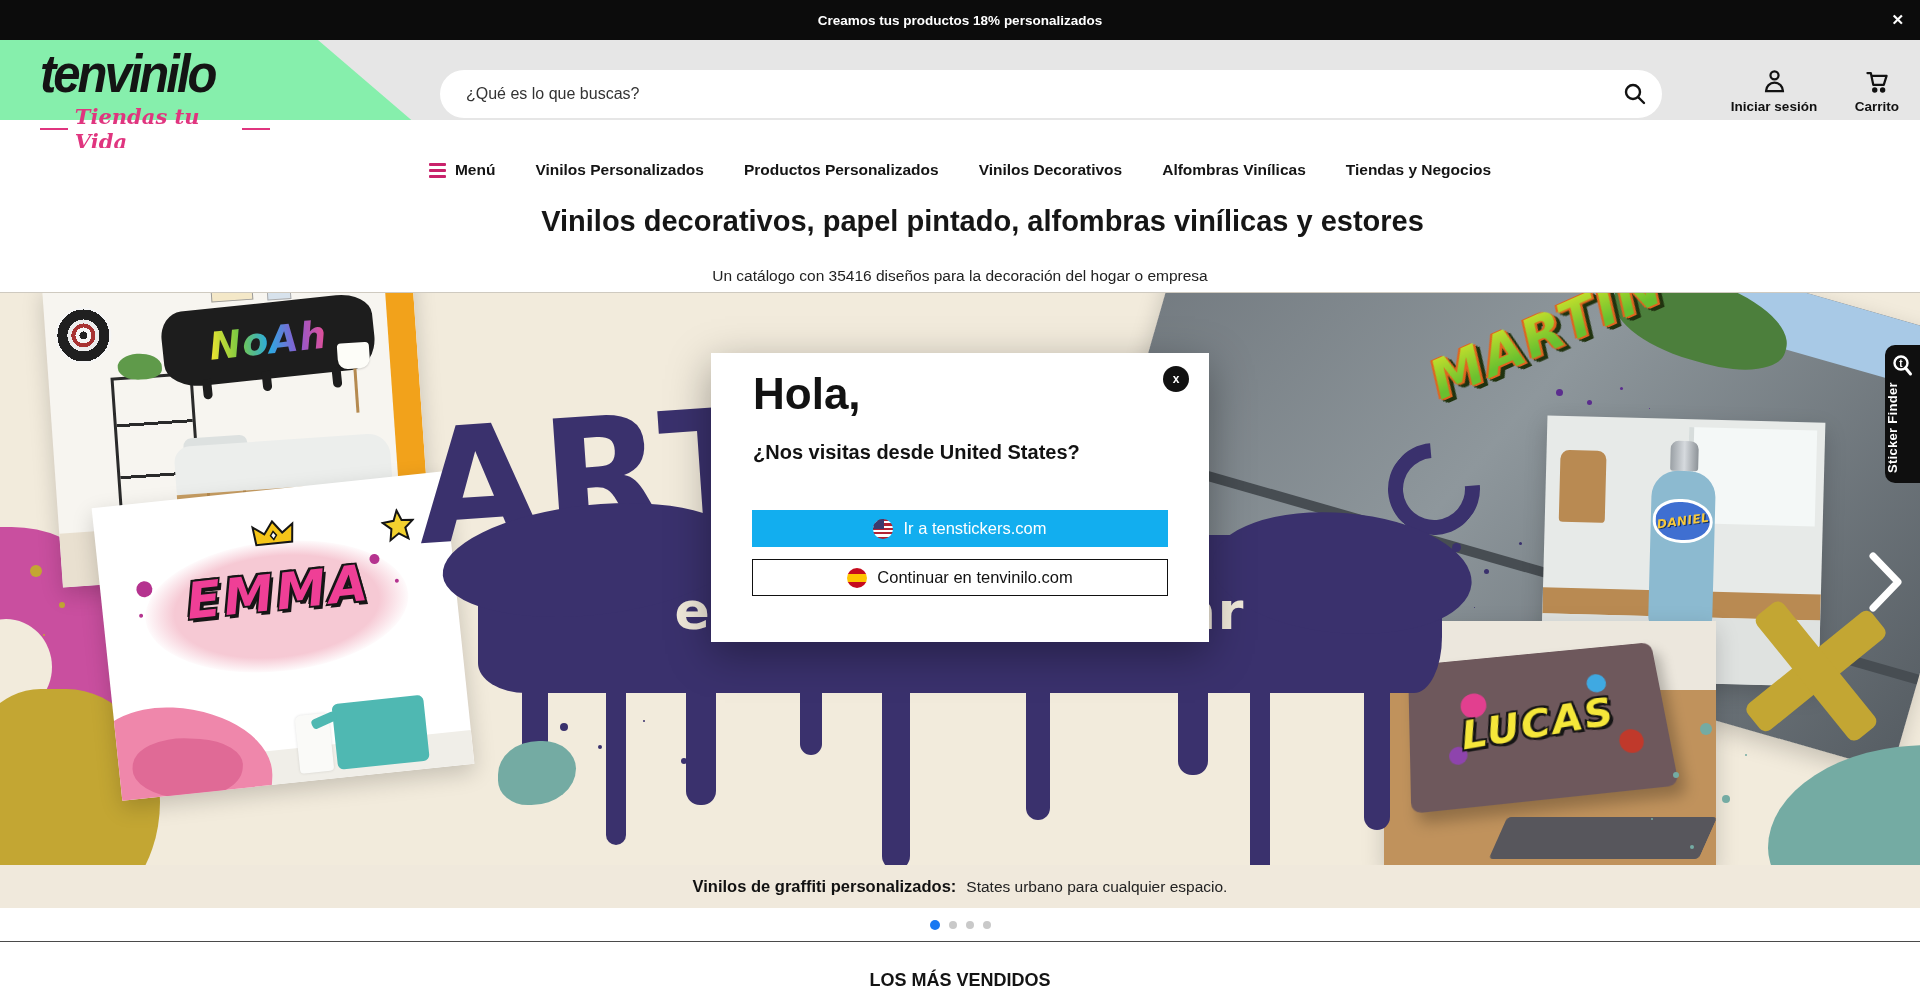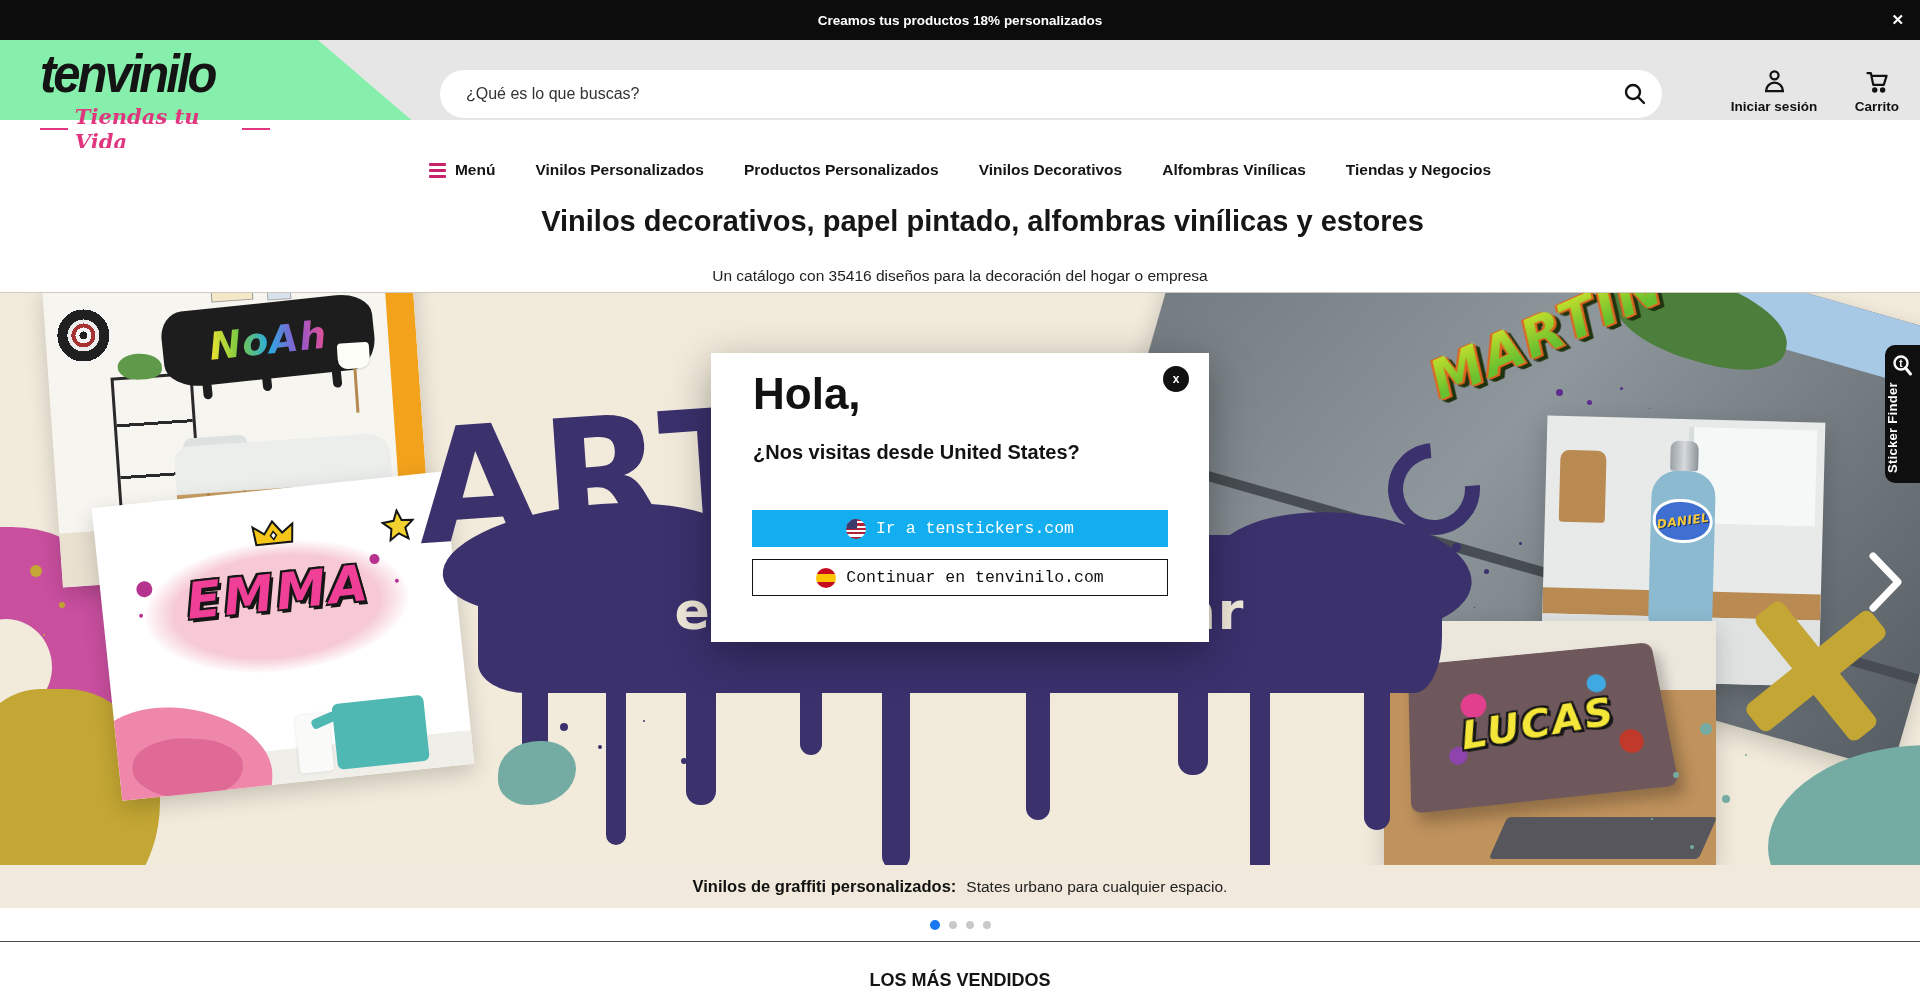--- a/index.html
+++ b/index.html
@@ -247,21 +247,21 @@
   
   .modal { position:absolute; left:711px; top:353px; width:498px; height:289px; background:#fff;
     box-shadow:0 12px 40px rgba(0,0,0,.35); z-index:100; }
   .modal-close { position:absolute; left:452px; top:13px; width:26px; height:26px; border-radius:50%;
     background:#111; color:#fff; font-size:12px; font-weight:bold; display:flex; align-items:center;
     justify-content:center; cursor:pointer; }
   .modal-title { position:absolute; left:42px; top:16px; font-size:44px; font-weight:bold; color:#121212; }
   .modal-question { position:absolute; left:42px; top:88px; font-size:20px; font-weight:bold; color:#121212; }
   .modal-body { position:absolute; left:42px; top:118px; width:420px; font-size:14.5px; line-height:1.5; color:#222; }
   .modal-btn { position:absolute; left:41px; width:416px; height:37px; display:flex; align-items:center;
-    justify-content:center; gap:10px; font-size:16.5px; cursor:pointer; font-family:Liberation Mono, monospace; }
+    justify-content:center; gap:10px; font-size:16.5px; cursor:pointer; font-family:Liberation Sans, sans-serif; }
   .btn-primary { top:157px; background:#12aeef; color:#fff; border:0; }
   .btn-secondary { top:206px; background:#fff; color:#111; border:1.5px solid #111;justify-content:center; }
   .flag { width:20px; height:20px; border-radius:50%; overflow:hidden; position:relative; flex:0 0 auto; }
   .flag-us { background:repeating-linear-gradient(180deg,#b22234 0 2.2px,#fff 2.2px 4.4px); }
   .flag-us::before { content:""; position:absolute; left:0; top:0; width:11px; height:10px; background:#3c3b6e; }
   .flag-es { background:linear-gradient(180deg,#c60b1e 0 31%, #ffc400 31% 69%, #c60b1e 69% 100%); }
 </style>
 </head>
 <body>
 

